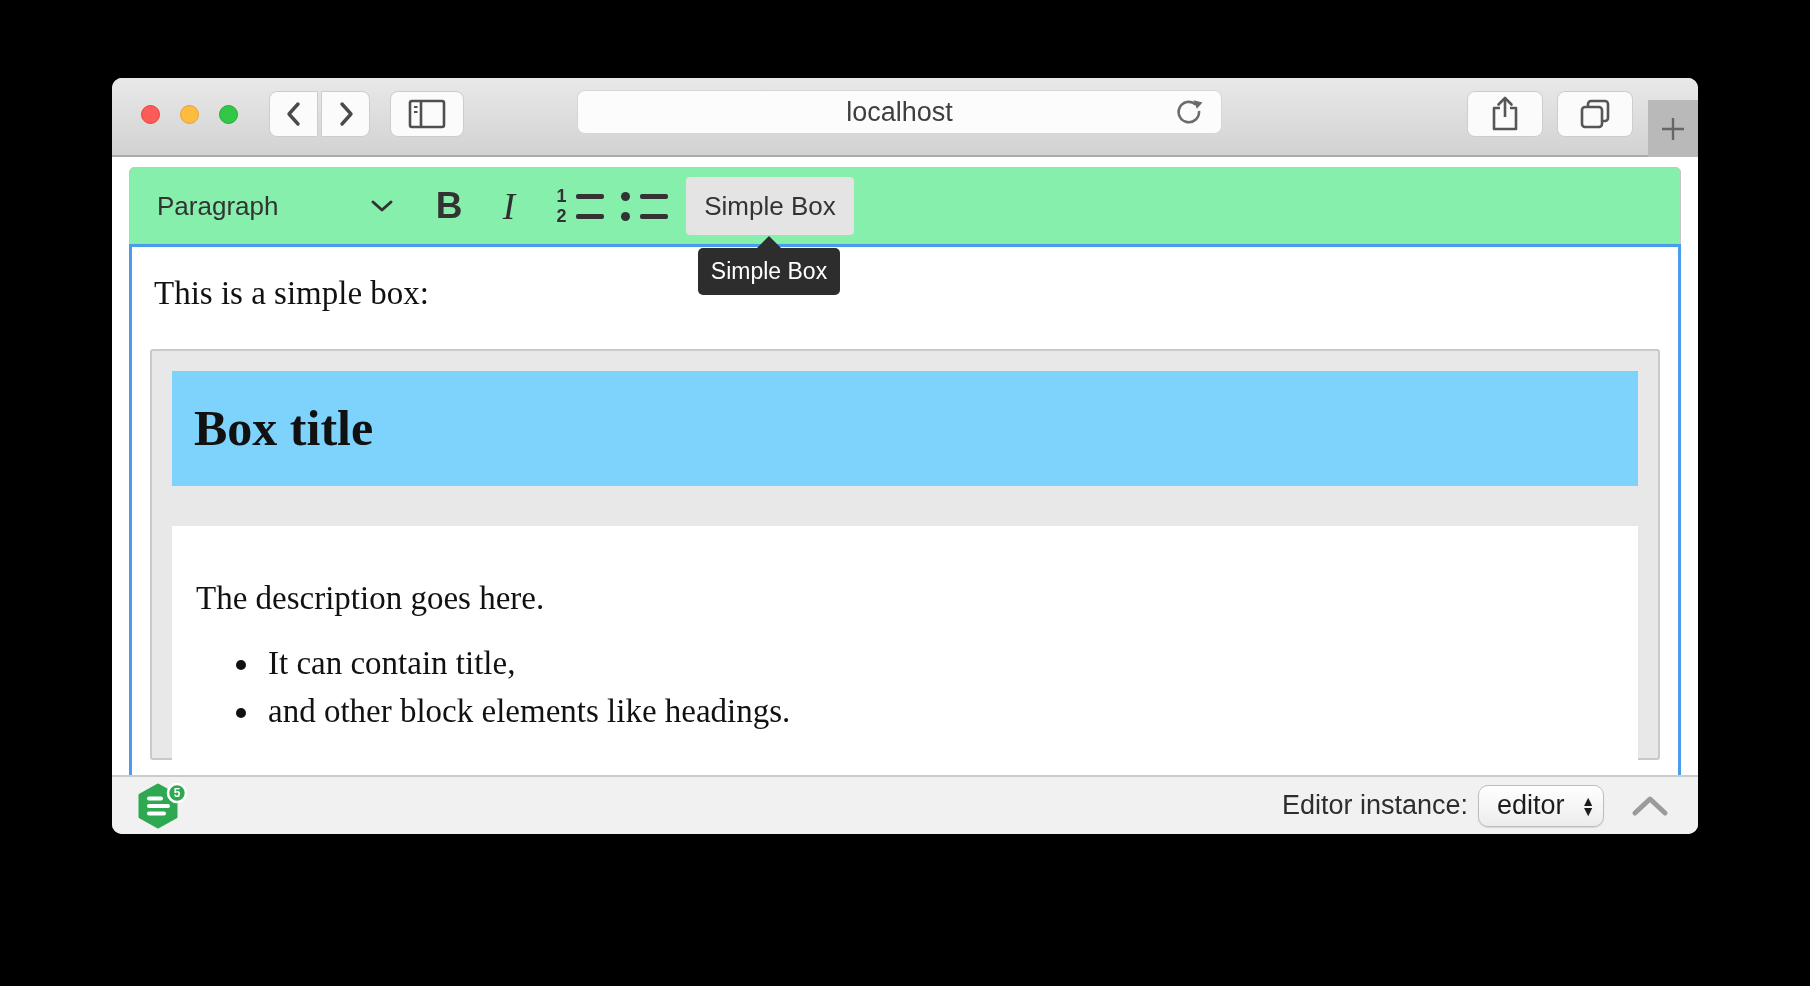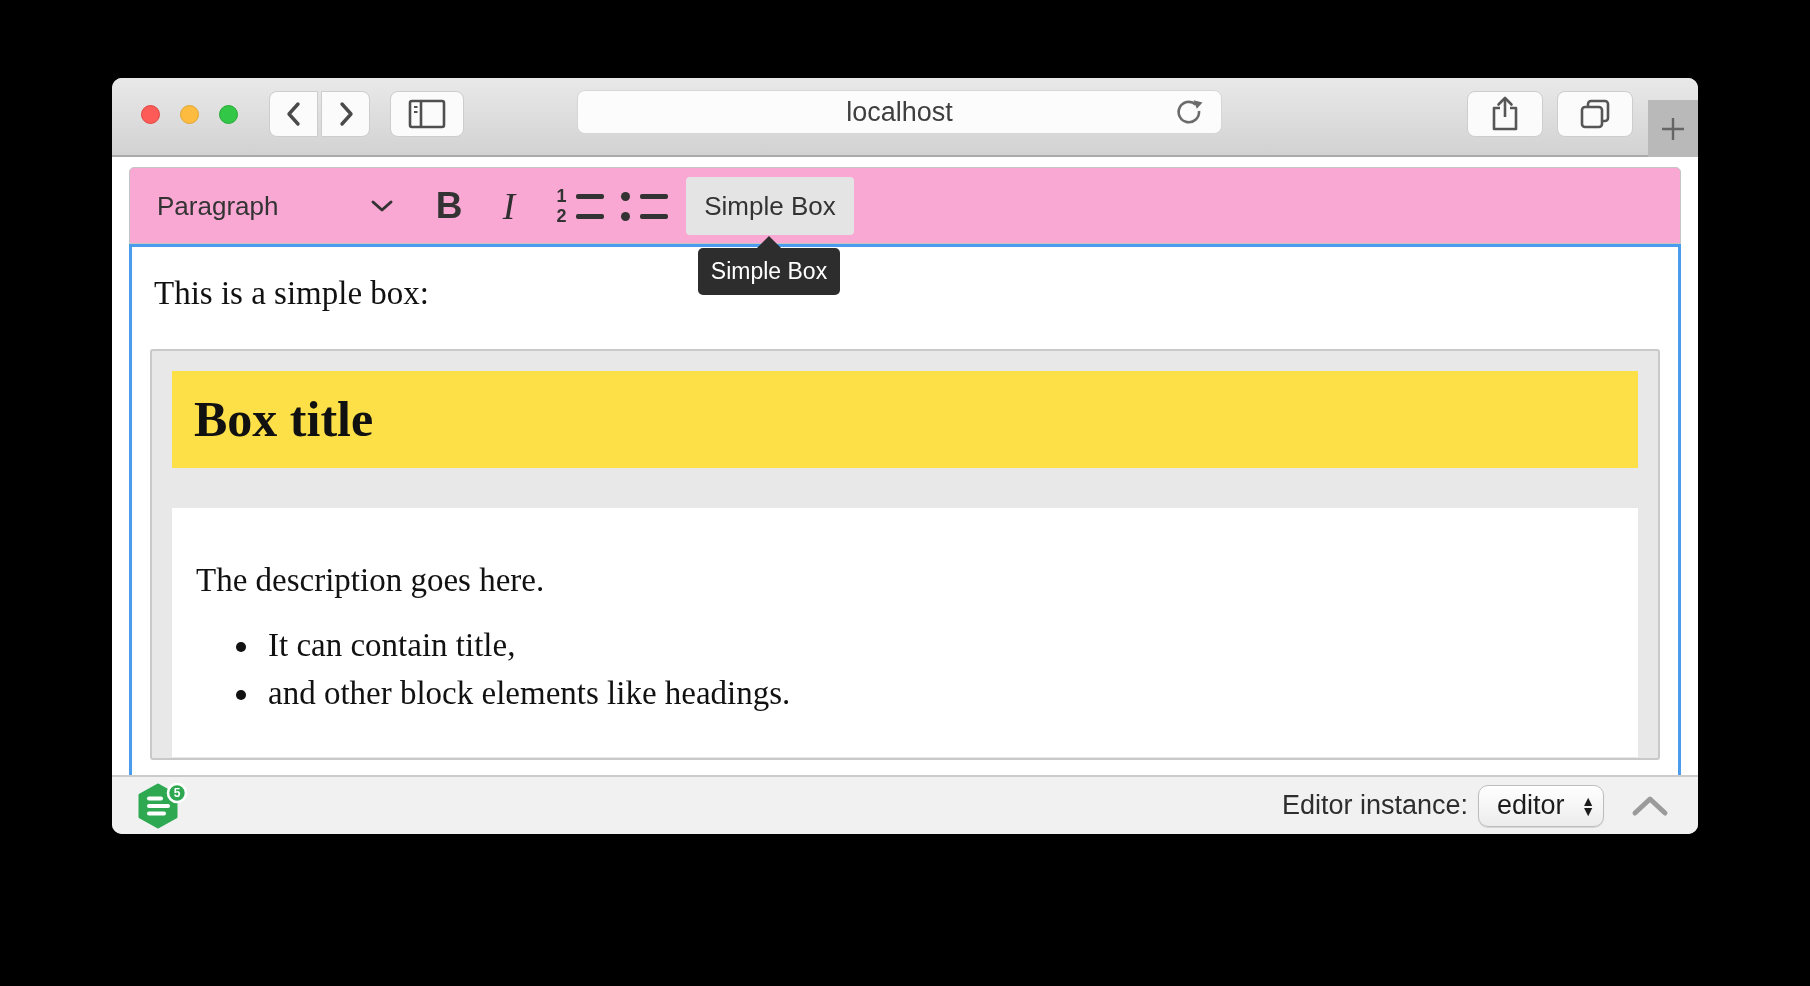--- a/index.html
+++ b/index.html
@@ -33,21 +33,21 @@
             background:#fcfcfc; border:1px solid #d6d6d6; border-radius:8px;
             display:flex; align-items:center; justify-content:center; }
   .url-text { font-size:27px; color:#3f3f3f; }
   .refresh { position:absolute; right:14px; top:7px; width:34px; height:34px; }
 
   
   .page { position:absolute; left:0; top:79px; width:100%; height:618px; background:#fff; }
 
   
   .ed-toolbar { position:absolute; left:17px; top:10px; width:1552px; height:77px;
-                background:#f9a8d4; border:1px solid #c5c5c5; border-radius:5px 5px 0 0; }
+                background:#86efac; border:1px solid #c5c5c5; border-radius:5px 5px 0 0; }
   .para-ctl { position:absolute; left:0; top:0; width:278px; height:100%; cursor:pointer; }
   .para-label { position:absolute; left:27px; top:50%; transform:translateY(-50%);
                 font-size:26px; color:#333; }
   .para-chevron { position:absolute; left:240px; top:50%; transform:translateY(-50%); }
   .tb-btn { position:absolute; top:9px; height:58px; width:52px; border-radius:4px;
             display:flex; align-items:center; justify-content:center; cursor:pointer; }
   .tb-bold   { left:293px; font-family:"Liberation Sans",sans-serif; font-weight:800; font-size:37px; color:#333; }
   .tb-italic { left:353px; font-family:"Liberation Serif",serif; font-style:italic; font-size:37px; color:#2f2f2f; }
   .tb-numlist { left:423px; }
   .tb-bullist { left:487px; }
@@ -66,21 +66,21 @@
                    border-left:13px solid transparent; border-right:13px solid transparent;
                    border-bottom:13px solid #2d2d2d; }
 
   
   .content { position:absolute; left:17px; top:87px; width:1552px; height:531px; background:#fff;
              border:3px solid #4b9cec; border-bottom:none; overflow:hidden;
              font-family:"Liberation Serif",serif; color:#111; }
   .intro-p { margin:25px 0 0 22px; font-size:33px; line-height:1.3; }
   .simplebox-widget { margin:34px 18px 0 18px; height:411px; background:#e8e8e8;
                       border:2px solid #c9c9c9; border-radius:3px; padding:20px; }
-  .sb-title-section { height:97px; background:#fde047; display:flex; align-items:center; margin-bottom:22px; }
+  .sb-title-section { height:115px; background:#7dd3fc; display:flex; align-items:center; margin-bottom:22px; }
   .sb-title { font-size:50px; font-weight:700; margin-left:22px; }
   .sb-desc-section { height:249px; background:#fff; padding:52px 24px 16px 24px;margin-top:40px; }
   .sb-desc-p { font-size:33px; line-height:1.25; }
   .sb-list { margin-top:24px; padding-left:66px; }
   .sb-list li { font-size:33px; line-height:1.25; margin-bottom:7px; padding-left:6px; }
 
   
   .footer { position:absolute; left:0; bottom:0; width:100%; height:59px;
             background:#f1f1f1; border-top:2px solid #cbcbcb; }
   .logo { position:absolute; left:24px; top:6px; cursor:pointer; }

